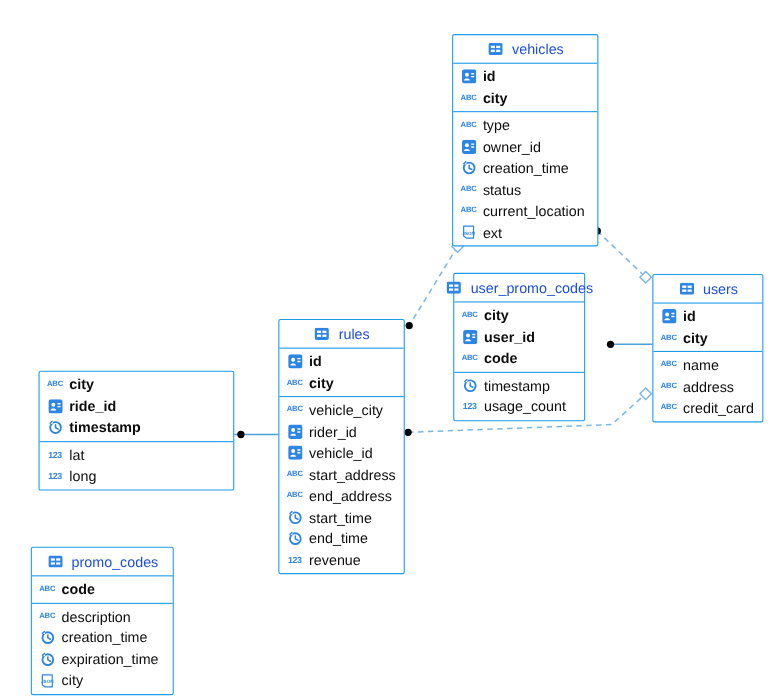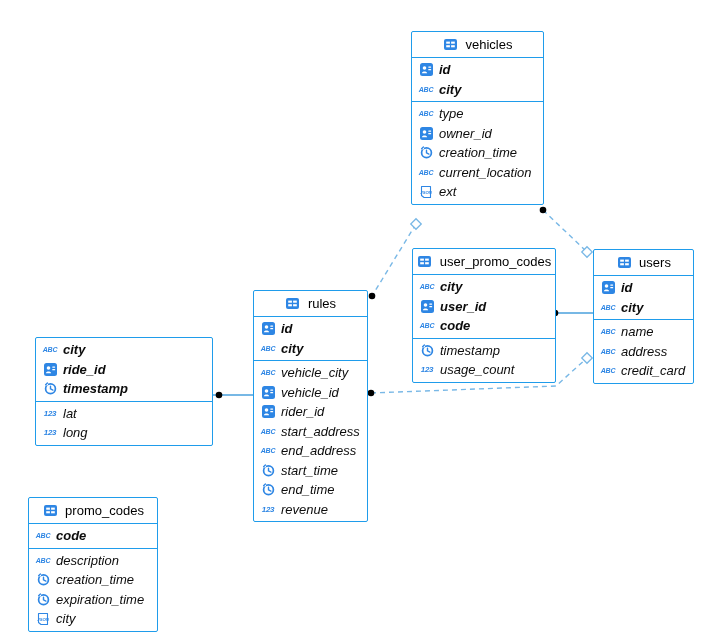--- a/index.html
+++ b/index.html
@@ -8,23 +8,23 @@
     font-family:"Liberation Sans", sans-serif; overflow:hidden;
   }
   .entity {
     position:absolute; background:#ffffff;
     border:1.5px solid #1f9ceb; border-radius:2px;
     box-sizing:border-box; z-index:2;
   }
   .entity-header {
     height:25px; border-bottom:1.5px solid #1f9ceb;
     display:flex; align-items:center; justify-content:center; gap:7px;
-    font-size:13px; color:#000000; white-space:nowrap;
+    font-size:13px; color:#1d4ed8; white-space:nowrap;
   }
-  .section { padding:2px 0;font-style:italic; }
+  .section { padding:2px 0; }
   .section.key { border-bottom:1.5px solid #1f9ceb; }
   .col-row {
     height:19.5px; display:flex; align-items:center; gap:5px;
     padding:0 6px; font-size:13px; color:#0c0c0c; white-space:nowrap;
   }
   .section.key .col-row { font-weight:bold; }
   .type-icon {
     width:16px; min-width:16px; display:flex; align-items:center; justify-content:center;
   }
   .glyph-abc { font-size:7px; font-weight:bold; color:#2e86e4; letter-spacing:-0.2px; }
@@ -100,34 +100,40 @@
               <rect x="0.6" y="0.2" width="3.4" height="3.2" fill="#fff"></rect>
               <path d="M1.6 2.8 L3.4 1" stroke="#2e86e4" stroke-width="1.3" stroke-linecap="round"></path>
             </svg>
           </span>
           <span>creation_time</span>
         </div>
         <div class="col-row">
           <span class="type-icon">
             <span class="glyph-abc">ABC</span>
           </span>
+          <span>status</span>
+        </div>
+        <div class="col-row">
+          <span class="type-icon">
+            <span class="glyph-abc">ABC</span>
+          </span>
           <span>current_location</span>
         </div>
         <div class="col-row">
           <span class="type-icon">
             <svg width="14" height="14" viewBox="0 0 14 14">
               <path d="M2.5 1.5 h9 v11 h-6.5 l-2.5 -2 z" fill="#fff" stroke="#2e86e4" stroke-width="1.1" stroke-linejoin="round"></path>
               <text x="7" y="9.3" font-size="4.2" font-weight="bold" fill="#2e86e4" text-anchor="middle" font-family="Liberation Sans, sans-serif">JSON</text>
             </svg>
           </span>
           <span>ext</span>
         </div>
       </div>
     </div>
-    <div class="entity" style="left: 412px; top: 248px; width: 144px;">
+    <div class="entity" style="left: 412px; top: 248px; width: 120px;">
       <div class="entity-header">
         <span class="type-icon">
           <svg width="13" height="11" viewBox="0 0 13 11">
             <rect width="13" height="11" rx="2" fill="#2e86e4"></rect>
             <rect x="2.2" y="2.6" width="3.7" height="2.1" fill="#fff"></rect>
             <rect x="7.1" y="2.6" width="3.7" height="2.1" fill="#fff"></rect>
             <rect x="2.2" y="6.2" width="3.7" height="2.1" fill="#fff"></rect>
             <rect x="7.1" y="6.2" width="3.7" height="2.1" fill="#fff"></rect>
           </svg>
         </span>
@@ -276,33 +282,33 @@
         <div class="col-row">
           <span class="type-icon">
             <svg width="13" height="13" viewBox="0 0 13 13">
               <rect width="13" height="13" rx="2.5" fill="#2e86e4"></rect>
               <circle cx="4.5" cy="5" r="1.8" fill="#fff"></circle>
               <path d="M1.9 10.2 c0-2.4 5.2-2.4 5.2 0 z" fill="#fff"></path>
               <rect x="8.2" y="3.4" width="3" height="1.3" rx="0.6" fill="#fff"></rect>
               <rect x="8.2" y="6" width="3" height="1.3" rx="0.6" fill="#fff"></rect>
             </svg>
           </span>
+          <span>rider_id</span>
+        </div>
+        <div class="col-row">
+          <span class="type-icon">
+            <svg width="13" height="13" viewBox="0 0 13 13">
+              <rect width="13" height="13" rx="2.5" fill="#2e86e4"></rect>
+              <circle cx="4.5" cy="5" r="1.8" fill="#fff"></circle>
+              <path d="M1.9 10.2 c0-2.4 5.2-2.4 5.2 0 z" fill="#fff"></path>
+              <rect x="8.2" y="3.4" width="3" height="1.3" rx="0.6" fill="#fff"></rect>
+              <rect x="8.2" y="6" width="3" height="1.3" rx="0.6" fill="#fff"></rect>
+            </svg>
+          </span>
           <span>vehicle_id</span>
-        </div>
-        <div class="col-row">
-          <span class="type-icon">
-            <svg width="13" height="13" viewBox="0 0 13 13">
-              <rect width="13" height="13" rx="2.5" fill="#2e86e4"></rect>
-              <circle cx="4.5" cy="5" r="1.8" fill="#fff"></circle>
-              <path d="M1.9 10.2 c0-2.4 5.2-2.4 5.2 0 z" fill="#fff"></path>
-              <rect x="8.2" y="3.4" width="3" height="1.3" rx="0.6" fill="#fff"></rect>
-              <rect x="8.2" y="6" width="3" height="1.3" rx="0.6" fill="#fff"></rect>
-            </svg>
-          </span>
-          <span>rider_id</span>
         </div>
         <div class="col-row">
           <span class="type-icon">
             <span class="glyph-abc">ABC</span>
           </span>
           <span>start_address</span>
         </div>
         <div class="col-row">
           <span class="type-icon">
             <span class="glyph-abc">ABC</span>

